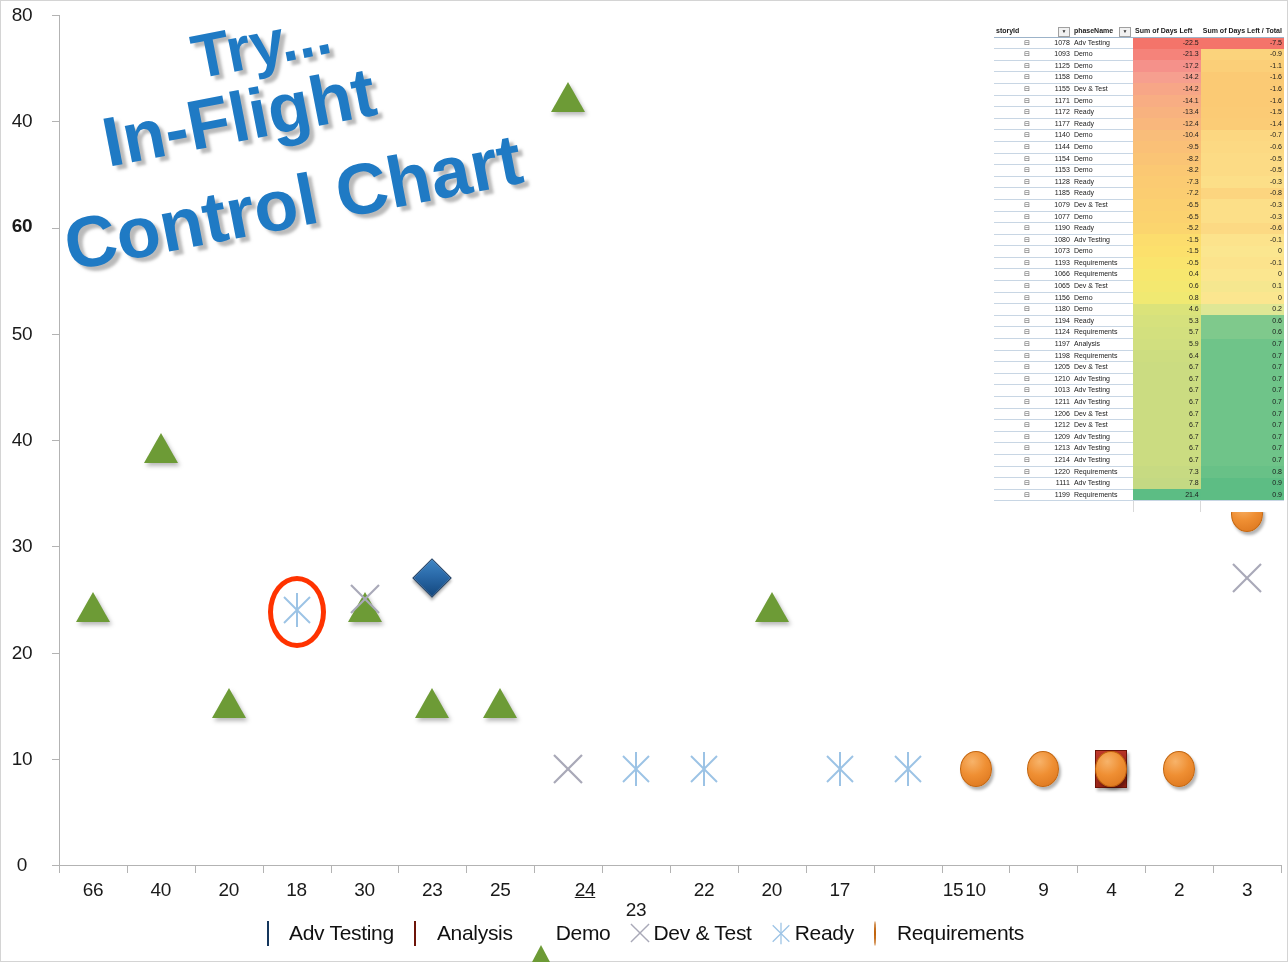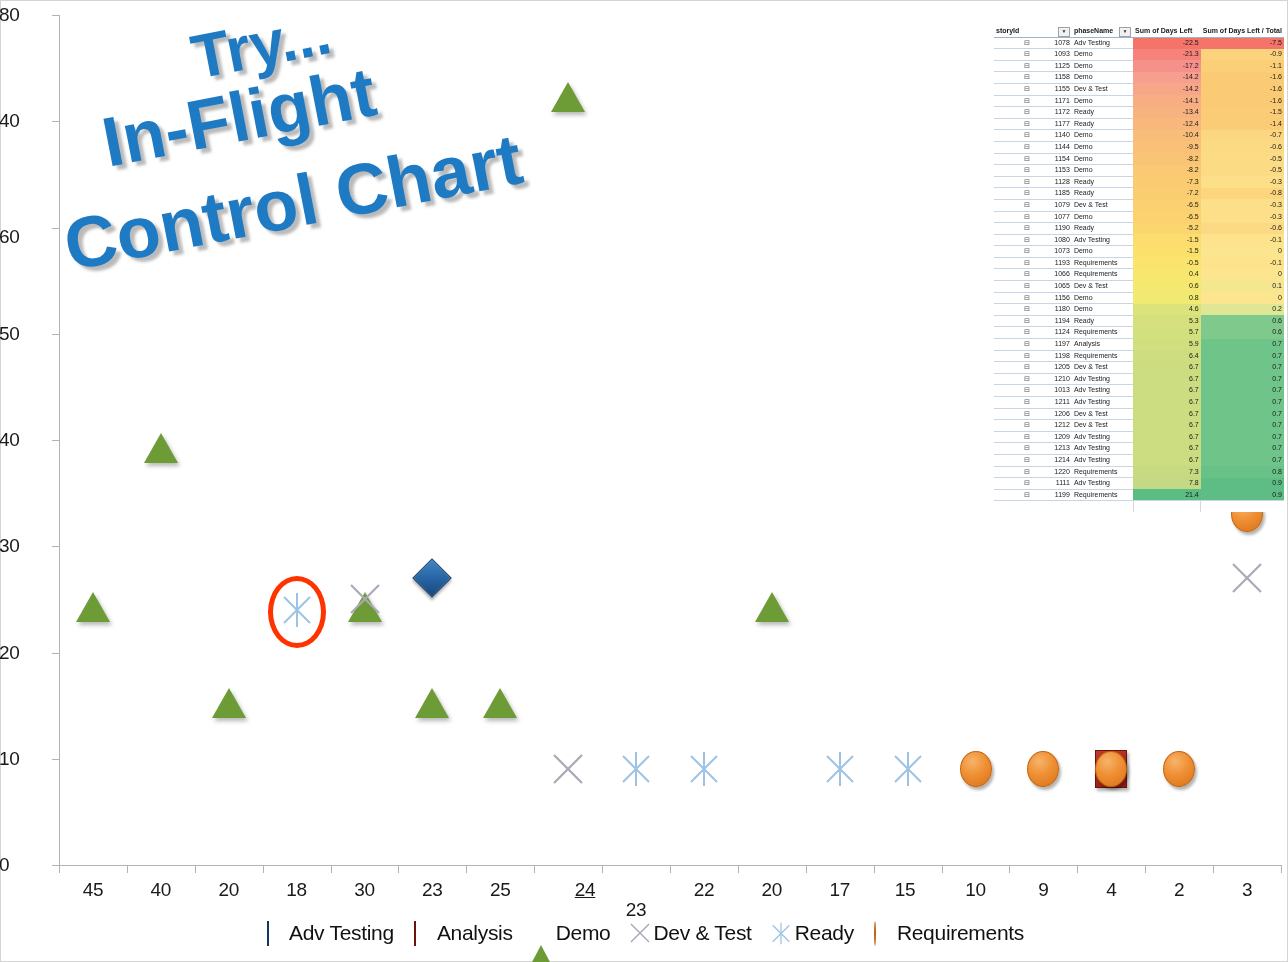--- a/index.html
+++ b/index.html
@@ -41,21 +41,21 @@
   }
   .ytick-mark {
     position: absolute;
     left: 51px;
     width: 7px; height: 1px;
     background: #b3b3b3;
   }
   .ytick-label {
     position: absolute;
     right: 1242px;
-    text-align: left;
+    text-align: center;
     width: 46px;
     font-size: 19px;
     color: #1a1a1a;
     transform: translateY(-50%);
     letter-spacing: -0.3px;
   }
   .xtick-mark {
     position: absolute;
     top: 864px;
     width: 1px; height: 8px;
@@ -268,21 +268,21 @@
       <div class="ytick-label" style="top: 757.75px;">10</div>
       <div class="ytick-mark" style="top: 651.5px;"></div>
       <div class="ytick-label" style="top: 651.5px;">20</div>
       <div class="ytick-mark" style="top: 545.25px;"></div>
       <div class="ytick-label" style="top: 545.25px;">30</div>
       <div class="ytick-mark" style="top: 439px;"></div>
       <div class="ytick-label" style="top: 439px;">40</div>
       <div class="ytick-mark" style="top: 332.75px;"></div>
       <div class="ytick-label" style="top: 332.75px;">50</div>
       <div class="ytick-mark" style="top: 226.5px;"></div>
-      <div class="ytick-label" style="top: 236px;">60</div>
+      <div class="ytick-label" style="top: 225px; font-weight: bold;">60</div>
       <div class="ytick-mark" style="top: 120.25px;"></div>
       <div class="ytick-label" style="top: 120.25px;">40</div>
       <div class="ytick-mark" style="top: 14px;"></div>
       <div class="ytick-label" style="top: 14px;">80</div>
     </div>
   <div id="x-axis">
       <div class="xtick-mark" style="left: 58px;"></div>
       <div class="xtick-mark" style="left: 125.889px;"></div>
       <div class="xtick-mark" style="left: 193.778px;"></div>
       <div class="xtick-mark" style="left: 261.667px;"></div>
@@ -294,33 +294,33 @@
       <div class="xtick-mark" style="left: 669px;"></div>
       <div class="xtick-mark" style="left: 736.889px;"></div>
       <div class="xtick-mark" style="left: 804.778px;"></div>
       <div class="xtick-mark" style="left: 872.667px;"></div>
       <div class="xtick-mark" style="left: 940.556px;"></div>
       <div class="xtick-mark" style="left: 1008.44px;"></div>
       <div class="xtick-mark" style="left: 1076.33px;"></div>
       <div class="xtick-mark" style="left: 1144.22px;"></div>
       <div class="xtick-mark" style="left: 1212.11px;"></div>
       <div class="xtick-mark" style="left: 1280px;"></div>
-      <div class="xtick-label" style="left: 91.9444px;">45</div>
+      <div class="xtick-label" style="left: 91.9444px;">66</div>
       <div class="xtick-label" style="left: 159.833px;">40</div>
       <div class="xtick-label" style="left: 227.722px;">20</div>
       <div class="xtick-label" style="left: 295.611px;">18</div>
       <div class="xtick-label" style="left: 363.5px;">30</div>
       <div class="xtick-label" style="left: 431.389px;">23</div>
       <div class="xtick-label" style="left: 499.278px;">25</div>
       <div class="xtick-label" style="left: 584px; text-decoration: underline;">24</div>
       <div class="xtick-label" style="left: 635.056px; margin-top: 20px;">23</div>
       <div class="xtick-label" style="left: 702.944px;">22</div>
       <div class="xtick-label" style="left: 770.833px;">20</div>
       <div class="xtick-label" style="left: 838.722px;">17</div>
-      <div class="xtick-label" style="left: 904px;">15</div>
+      <div class="xtick-label" style="left: 952px;">15</div>
       <div class="xtick-label" style="left: 974.5px;">10</div>
       <div class="xtick-label" style="left: 1042.39px;">9</div>
       <div class="xtick-label" style="left: 1110.28px;">4</div>
       <div class="xtick-label" style="left: 1178.17px;">2</div>
       <div class="xtick-label" style="left: 1246.06px;">3</div>
     </div>
   <div id="markers-layer">
       <div class="marker m-demo" style="left: 91.9444px; top: 609px; transform: translate(-50%, -60%);"></div>
       <div class="marker m-demo" style="left: 159.833px; top: 449.625px; transform: translate(-50%, -60%);"></div>
       <div class="marker m-demo" style="left: 227.722px; top: 704.625px; transform: translate(-50%, -60%);"></div>

